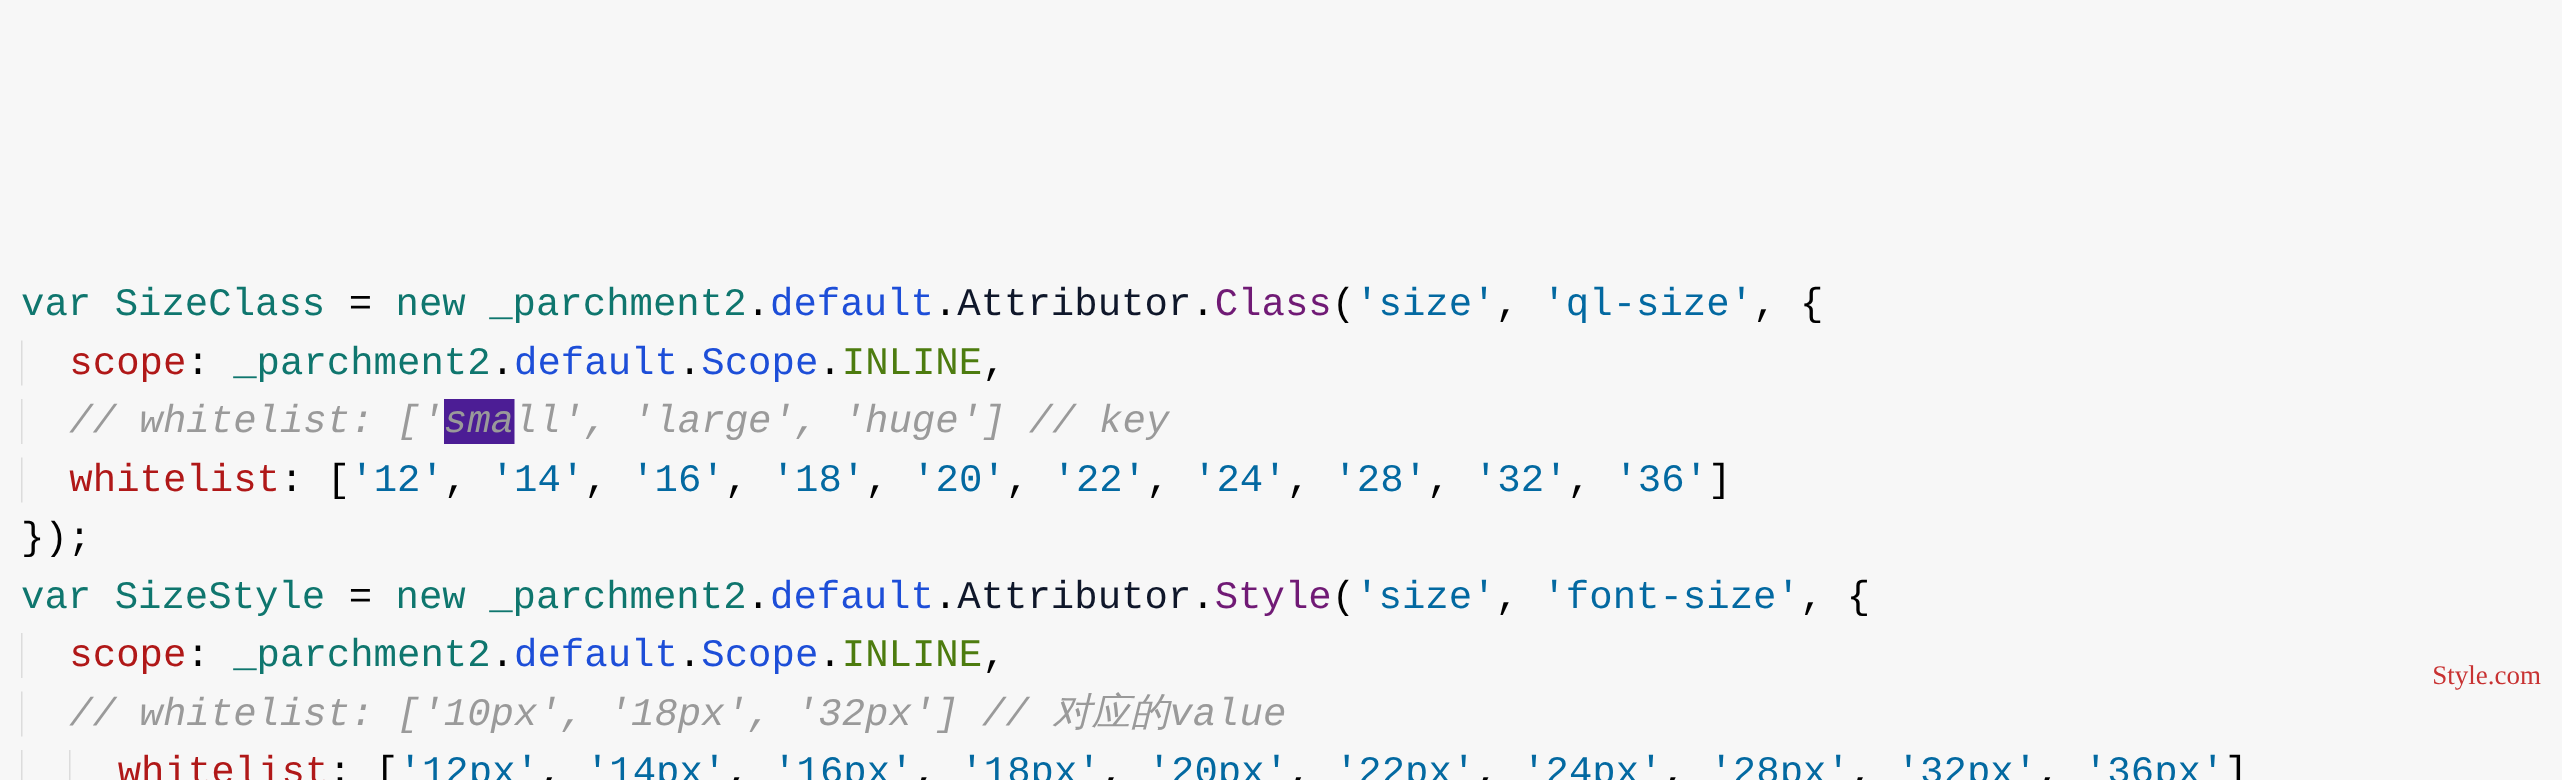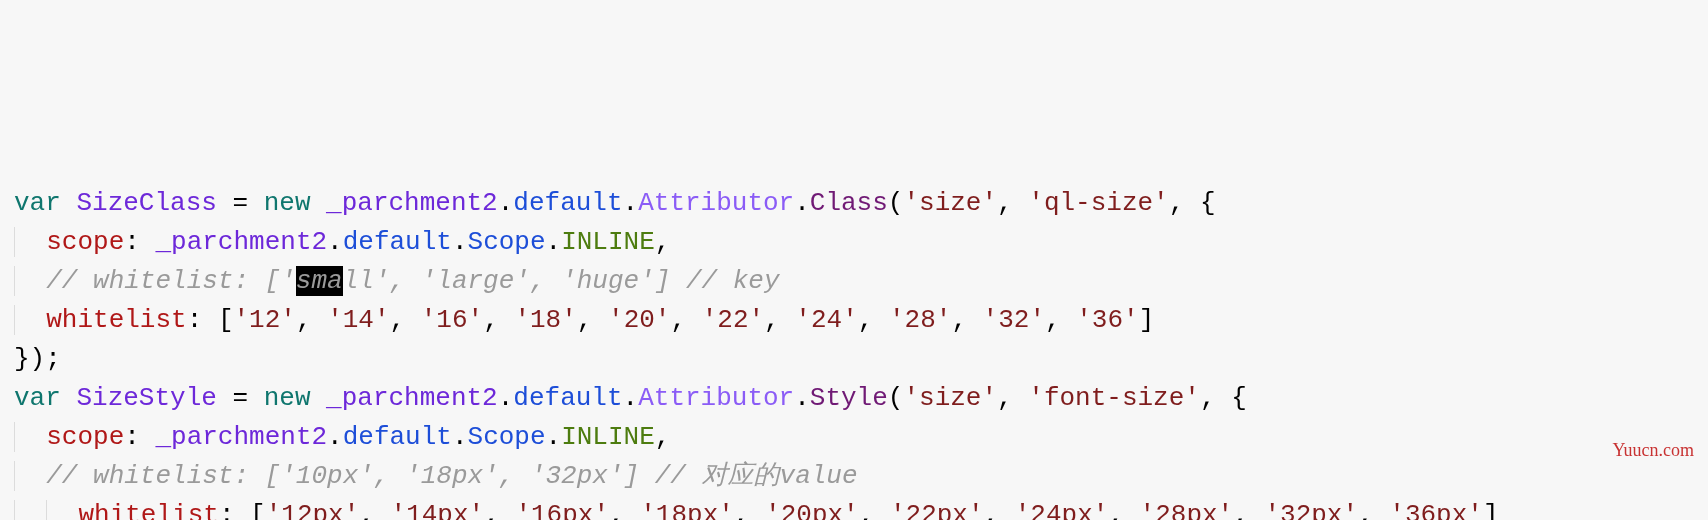--- a/index.html
+++ b/index.html
@@ -9,31 +9,31 @@
     font-family:ui-monospace,Menlo,Consolas,"Courier New",monospace;
     font-size:26px;
     line-height:39px;
     color:#000;
     position:relative;
     box-sizing:border-box;
     padding:28px 14px 0 14px;
     white-space:pre;
   }
   .kw{color:#0f766e}          
-  .name{color:#6d28d9}
+  .name{color:#0f766e}
   .fn{color:#1d4ed8}          
-  .prop{color:#8b5cf6}        
+  .prop{color:#0f172a}        
   .cls{color:#701a75}         
   .attr{color:#b01818}        
   .con{color:#4d7c0f}            
-  .str{color:#7f1d1d}         
+  .str{color:#0369a1}         
   .pun{color:#000}
   .com{color:#9a9a9a;font-style:italic}
   .guide{border-left:1px solid #dcdcdc;padding-left:0}
-  .hl{background:#000000}
+  .hl{background:#4c1d95}
   .watermark{
     position:absolute;right:14px;bottom:50px;
     font-family:Georgia,serif;font-size:18px;color:#c83232;font-style:normal;
   }
 </style>
 </head>
 <body>
 
 
 
@@ -42,16 +42,16 @@
 <span><span class="guide"> </span> <span class="com"><span>// whitelist: ['</span><span class="hl">sma</span><span>ll', 'large', 'huge'] // key</span></span></span>
 <span><span class="guide"> </span> <span class="attr">whitelist</span><span class="pun">: </span><span class="pun">[</span><span id="wl1"><span class="str">'12'</span><span class="pun">, </span><span class="str">'14'</span><span class="pun">, </span><span class="str">'16'</span><span class="pun">, </span><span class="str">'18'</span><span class="pun">, </span><span class="str">'20'</span><span class="pun">, </span><span class="str">'22'</span><span class="pun">, </span><span class="str">'24'</span><span class="pun">, </span><span class="str">'28'</span><span class="pun">, </span><span class="str">'32'</span><span class="pun">, </span><span class="str">'36'</span></span><span class="pun">]</span></span>
 <span><span class="pun">}</span><span class="pun">)</span><span class="pun">;</span></span>
 <span><span class="kw">var</span> <span class="name">SizeStyle</span><span class="pun"> = </span><span class="kw">new</span> <span class="name">_parchment2</span><span class="pun">.</span><span class="fn">default</span><span class="pun">.</span><span class="prop">Attributor</span><span class="pun">.</span><span class="cls">Style</span><span class="pun">(</span><span class="str">'size'</span><span class="pun">, </span><span class="str">'font-size'</span><span class="pun">, </span><span class="pun">{</span></span>
 <span><span class="guide"> </span> <span class="attr">scope</span><span class="pun">: </span><span class="name">_parchment2</span><span class="pun">.</span><span class="fn">default</span><span class="pun">.</span><span class="fn">Scope</span><span class="pun">.</span><span class="con">INLINE</span><span class="pun">,</span></span>
 <span><span class="guide"> </span> <span class="com">// whitelist: ['10px', '18px', '32px'] // 对应的value</span></span>
 <span><span class="guide"> </span> <span class="guide"> </span> <span class="attr">whitelist</span><span class="pun">: </span><span class="pun">[</span><span id="wl2"><span class="str">'12px'</span><span class="pun">, </span><span class="str">'14px'</span><span class="pun">, </span><span class="str">'16px'</span><span class="pun">, </span><span class="str">'18px'</span><span class="pun">, </span><span class="str">'20px'</span><span class="pun">, </span><span class="str">'22px'</span><span class="pun">, </span><span class="str">'24px'</span><span class="pun">, </span><span class="str">'28px'</span><span class="pun">, </span><span class="str">'32px'</span><span class="pun">, </span><span class="str">'36px'</span></span><span class="pun">]</span></span>
 
 </div>
 
-<div class="watermark">Yuucn.com</div>
+<div class="watermark">Style.com</div>
 
 
 
 
 </body></html>

